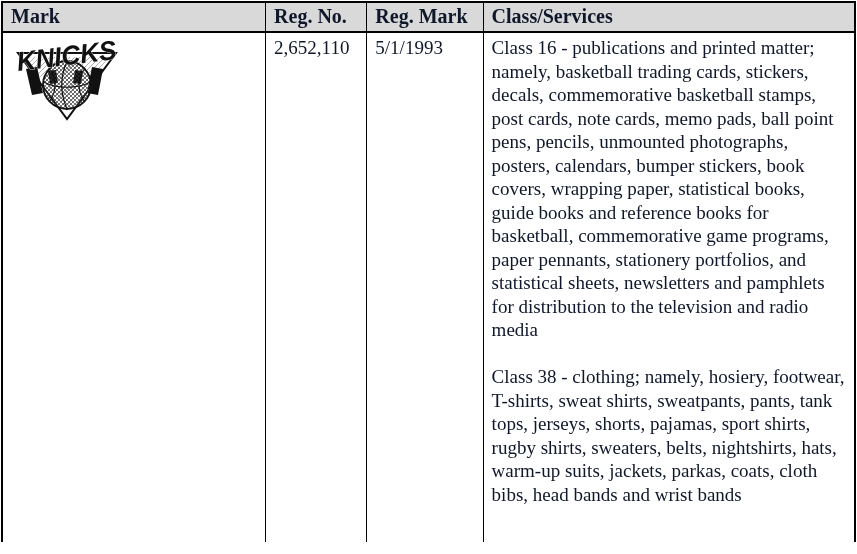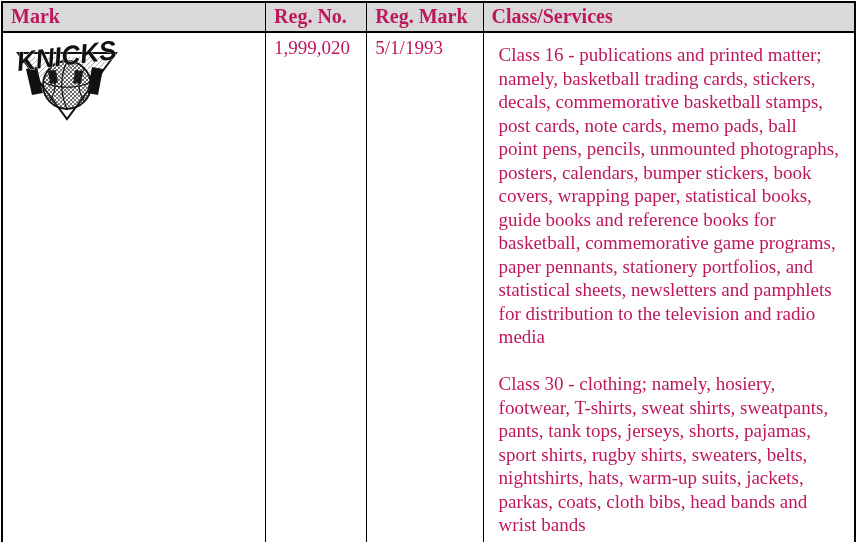--- a/index.html
+++ b/index.html
@@ -1,21 +1,21 @@
 <!DOCTYPE html>
 <html><head>
 <meta charset="utf-8">
 <style>
   html, body { margin: 0; padding: 0; background: #ffffff; }
   .page {
     width: 857px;
     height: 542px;
     box-sizing: border-box;
     font-family: "Liberation Serif", serif;
-    color: #be185d;
+    color: #0f172a;
     background: #ffffff;
     position: relative;
     overflow: hidden;
   }
   table.reg-table {
     border-collapse: collapse;
     table-layout: fixed;
     width: 855px;
     height: 552px;
     margin: 1px;
@@ -41,21 +41,21 @@
     font-size: 19px;
     line-height: 23.5px;
     padding: 3px 8px;
     overflow: hidden;
   }
   .col-mark  { width: 263px; }
   .col-regno { width: 101px; }
   .col-date  { width: 116px; }
   .col-goods { width: 371px; }
   .mark-cell { padding: 2px 0 0 18px; }
-  .goods-cell p { margin: 7px; }
+  .goods-cell p { margin: 0; }
   .goods-cell p + p { margin-top: 23.5px; }
   .logo-wrap { display: inline-block; line-height: 0; }
 </style>
 </head>
 <body>
 
 <div class="page">
   <table class="reg-table">
     <colgroup>
       <col class="col-mark">
@@ -96,22 +96,22 @@
               <circle cx="56" cy="49" r="24" fill="url(#crosshatch)" stroke="#111111" stroke-width="1.8"></circle>
               <path d="M56 25 C 49 41, 49 57, 56 73" stroke="#111111" stroke-width="1.2" fill="none"></path>
               <path d="M32.5 46 C 46 53, 66 53, 79.5 46" stroke="#111111" stroke-width="1.2" fill="none"></path>
               <path d="M38 32 C 46 42, 46 56, 38 66" stroke="#111111" stroke-width="1.1" fill="none"></path>
               <path d="M74 32 C 66 42, 66 56, 74 66" stroke="#111111" stroke-width="1.1" fill="none"></path>
 
               <text x="56" y="29" text-anchor="middle" transform="rotate(-7 56 24)" font-family="Liberation Sans, sans-serif" font-style="italic" font-weight="bold" font-size="27" fill="#111111" stroke="#ffffff" stroke-width="0.6" paint-order="stroke" textLength="100" lengthAdjust="spacingAndGlyphs">KNICKS</text>
             </svg>
           </span>
         </td>
-        <td>1,999,020</td>
+        <td>2,652,110</td>
         <td>5/1/1993</td>
         <td class="goods-cell">
           <p>Class 16 - publications and printed matter; namely, basketball trading cards, stickers, decals, commemorative basketball stamps, post cards, note cards, memo pads, ball point pens, pencils, unmounted photographs, posters, calendars, bumper stickers, book covers, wrapping paper, statistical books, guide books and reference books for basketball, commemorative game programs, paper pennants, stationery portfolios, and statistical sheets, newsletters and pamphlets for distribution to the television and radio media</p>
-          <p>Class 30 - clothing; namely, hosiery, footwear, T-shirts, sweat shirts, sweatpants, pants, tank tops, jerseys, shorts, pajamas, sport shirts, rugby shirts, sweaters, belts, nightshirts, hats, warm-up suits, jackets, parkas, coats, cloth bibs, head bands and wrist bands</p>
+          <p>Class 38 - clothing; namely, hosiery, footwear, T-shirts, sweat shirts, sweatpants, pants, tank tops, jerseys, shorts, pajamas, sport shirts, rugby shirts, sweaters, belts, nightshirts, hats, warm-up suits, jackets, parkas, coats, cloth bibs, head bands and wrist bands</p>
         </td>
       </tr>
     </tbody>
   </table>
 </div>
 
 </body></html>

